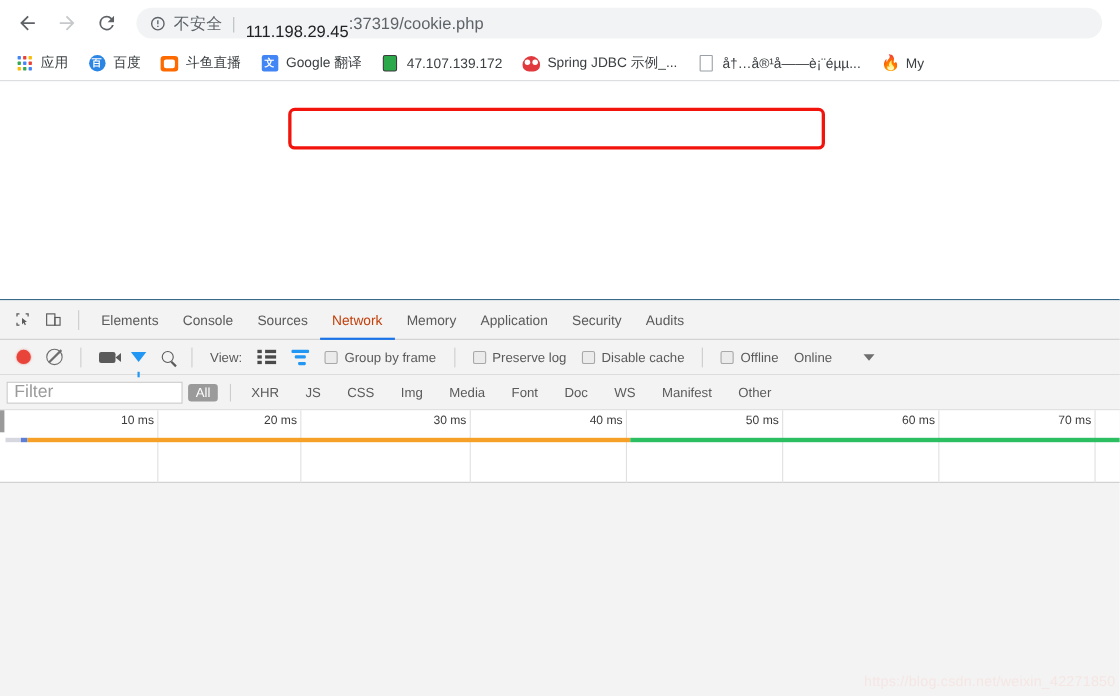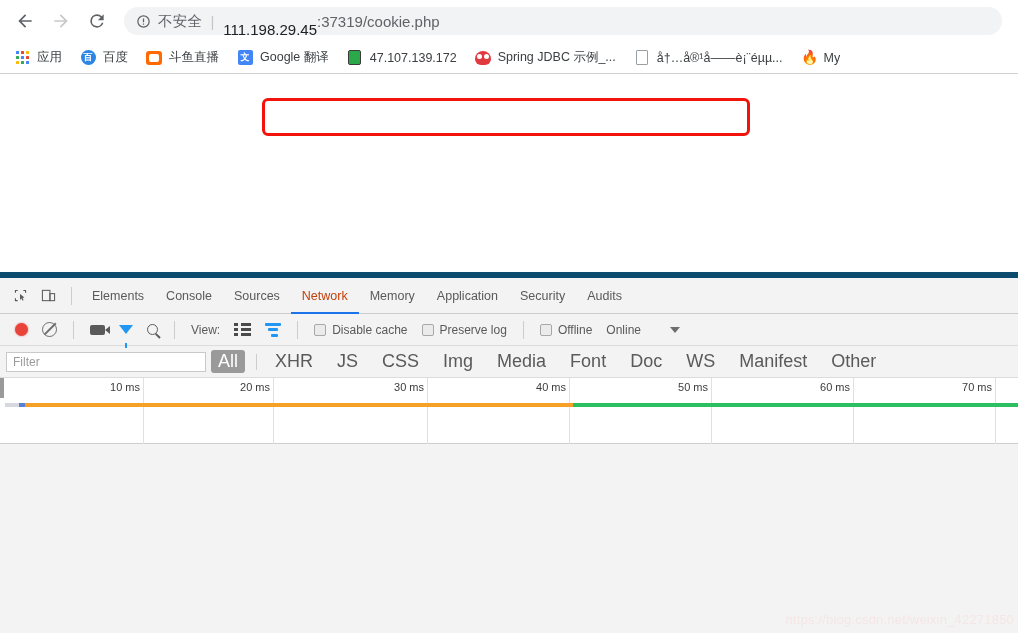--- a/index.html
+++ b/index.html
@@ -87,21 +87,21 @@
   
   .page-view {
     position: absolute; top: 74px; left: 0; width: 1018px; height: 198px;
     background: #ffffff;
   }
 
   
   .devtools {
     position: absolute; top: 272px; left: 0; width: 1018px; height: 361px;
     background: #f3f3f3;
-    border-top: 6px solid #0c4a6e;
+    border-top: 1px solid #0c4a6e;
     font-size: 12px; color: #5a5a5a;
   }
   .dt-tabbar {
     height: 36px; display: flex; align-items: center;
     border-bottom: 1px solid #cdcdcd; background: #f3f3f3;
     padding-left: 6px;
   }
   .dt-iconbtn { width: 28px; height: 26px; display:flex; align-items:center; justify-content:center; color:#5a5a5a; }
   .dt-vsep { width: 1px; height: 18px; background: #cdcdcd; margin: 0 9px; }
   .dt-tab {
@@ -137,25 +137,25 @@
   .wf-ico i:nth-child(2){ width: 10px; margin-left: 3px; }
   .wf-ico i:nth-child(3){ width: 7px; margin-left: 6px; }
   .cbx { width: 12px; height: 12px; border: 1px solid #a8a8a8; background: #ebebeb; border-radius: 2px; margin-right: 6px; flex: 0 0 12px; }
   .triangle-down { width:0;height:0;border-left:5px solid transparent;border-right:5px solid transparent;border-top:6px solid #6e6e6e; }
 
   .dt-filterbar {
     height: 32px; display: flex; align-items: center; padding: 0 6px;
     border-bottom: 1px solid #dcdcdc; background: #f3f3f3;
   }
   .filter-input {
-    width: 200px; height: 20px; background: #fff; border: 1px solid #c9c9c9;
-    font-size: 12px; color: #9b9b9b; padding: 0 6px; line-height: 18px;
+    width: 160px; height: 20px; background: #fff; border: 1px solid #c9c9c9;
+    font-size: 16px; color: #9b9b9b; padding: 0 6px; line-height: 18px;
     display: flex; align-items: center;
   }
-  .chip { padding: 1px 7px; font-size: 18px; color: #5a5a5a; border-radius: 3px; margin: 0 5px; }
+  .chip { padding: 1px 7px; font-size: 12px; color: #5a5a5a; border-radius: 3px; margin: 0 5px; }
   .chip.active { background: #9a9a9a; color: #fff; }
   .chip-sep { width: 1px; height: 16px; background: #cdcdcd; margin: 0 6px; }
 
   
   .overview {
     position: relative; height: 66px; background: #fff;
     border-bottom: 1px solid #cdcdcd;
   }
   .tick {
     position: absolute; top: 0; height: 66px; border-left: 1px solid #e0e0e0;
@@ -368,28 +368,32 @@
             <i></i>
           </span>
         </div>
       <div class="tb-item">
           <span class="wf-ico">
             <i></i>
             <i></i>
             <i></i>
           </span>
         </div>
+      <div class="tb-item">
+        <span class="cbx"></span>
+        <span class="tb-label">Group by frame</span>
+      </div>
       <div class="dt-vsep"></div>
+      <div class="tb-item">
+        <span class="cbx"></span>
+        <span class="tb-label">Preserve log</span>
+      </div>
       <div class="tb-item">
         <span class="cbx"></span>
         <span class="tb-label">Disable cache</span>
-      </div>
-      <div class="tb-item">
-        <span class="cbx"></span>
-        <span class="tb-label">Preserve log</span>
       </div>
       <div class="dt-vsep"></div>
       <div class="tb-item">
         <span class="cbx"></span>
         <span class="tb-label">Offline</span>
       </div>
       <div class="tb-item">
         <span class="tb-label">Online</span>
       </div>
       <div class="tb-item" style="padding-left:22px">

